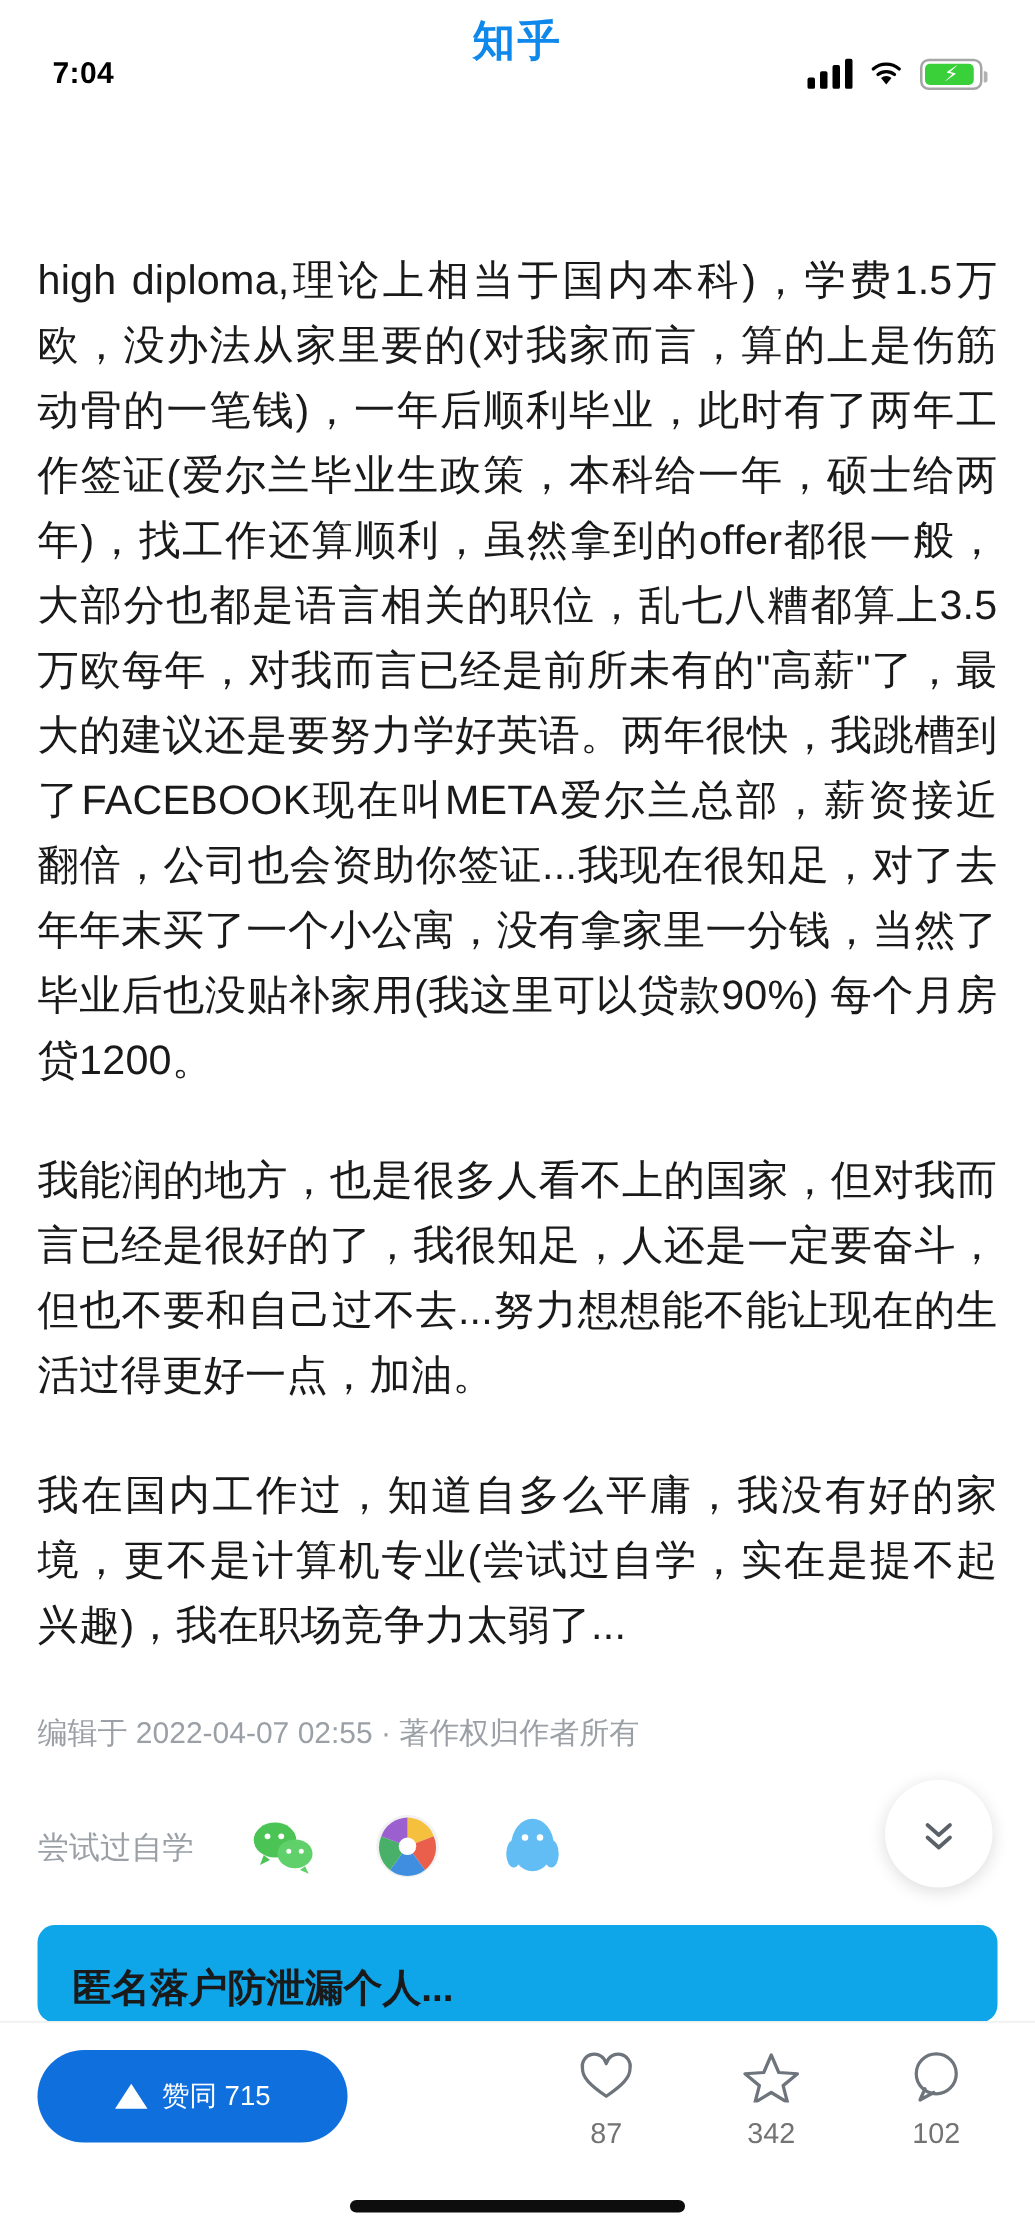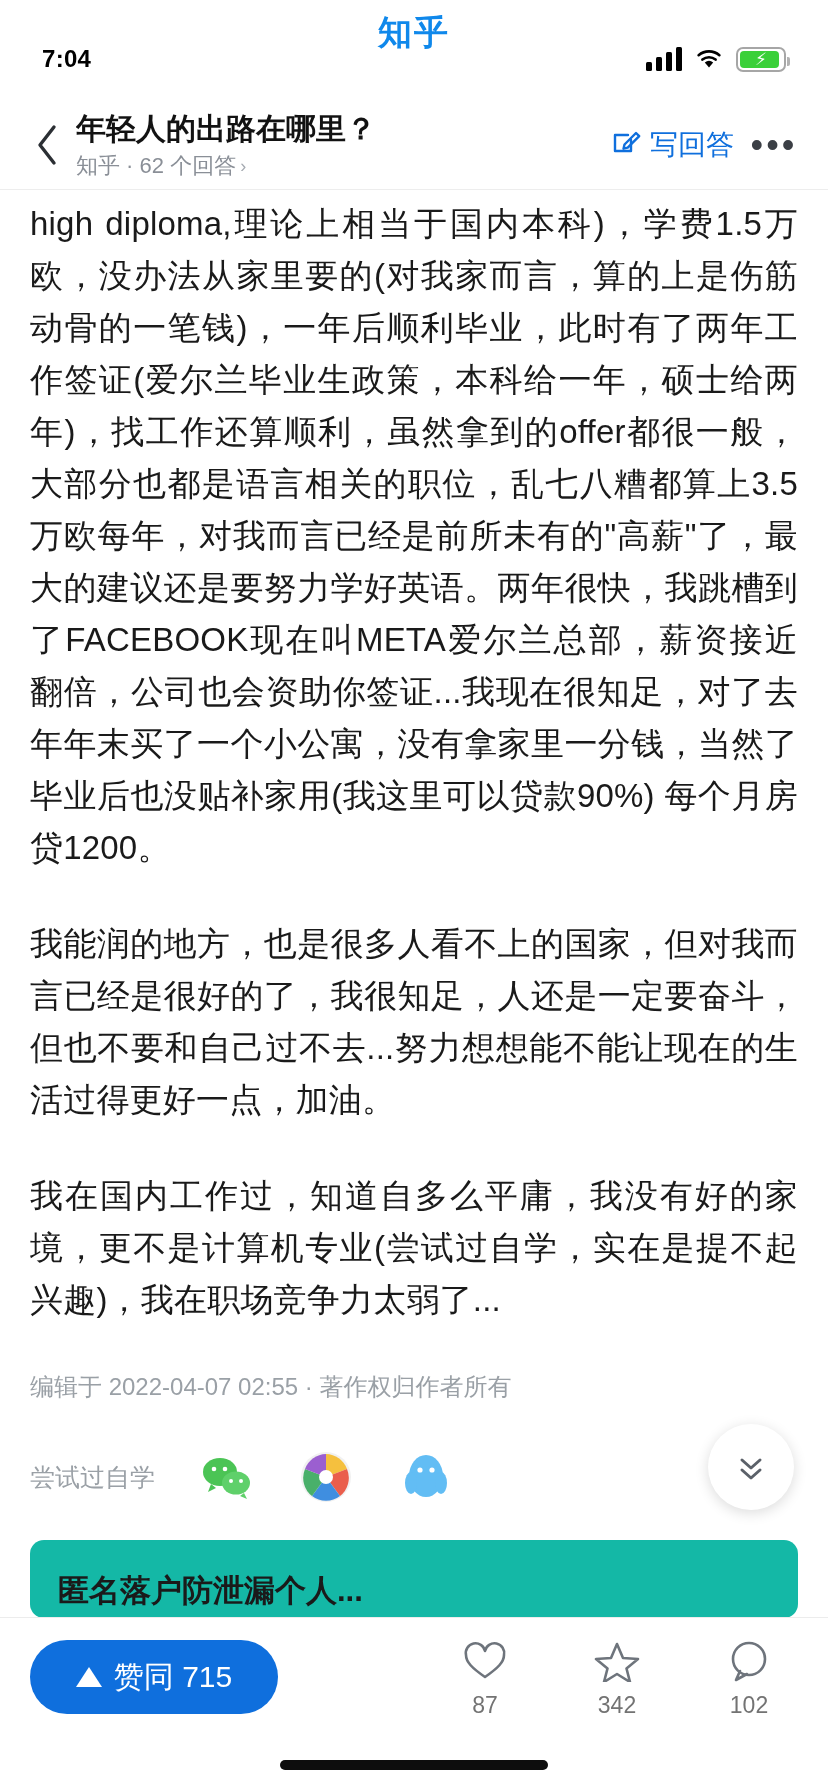--- a/index.html
+++ b/index.html
@@ -146,21 +146,21 @@
   }
   .share-row {
     margin-top: 44px;
     display: flex; align-items: center; gap: 42px;
     padding-bottom: 26px;
   }
   .share-label { color: #9aa0a6; font-size: 25px; }
   .share-icon { width: 58px; height: 58px; display: flex; align-items: center; justify-content: center; }
   .next-card {
     margin-top: 8px;
-    background: #14b8a6;
+    background: #0ea5e9;
     border-radius: 14px;
     padding: 30px 28px 10px 28px;
     color: #1a1a1a;
     font-size: 31px;
     font-weight: 600;
     height: 78px;
     overflow: hidden;
   }
 
   
@@ -186,21 +186,21 @@
     padding: 22px 30px 0 30px;
   }
   .vote-btn {
     background: #0f6fdd;
     color: #fff;
     height: 74px;
     min-width: 248px;
     border-radius: 37px;
     display: flex; align-items: center; justify-content: center;
     gap: 12px;
-    font-size: 30px;
+    font-size: 22px;
     font-weight: 500;
   }
   .vote-btn .tri {
     width: 0; height: 0;
     border-left: 13px solid transparent;
     border-right: 13px solid transparent;
     border-bottom: 20px solid #fff;
   }
   .bottom-actions {
     margin-left: auto;
@@ -243,44 +243,20 @@
           <path d="M8.4 12.6a10.6 10.6 0 0 1 13.2 0" stroke="#000" stroke-width="2.6" fill="none" stroke-linecap="round"></path>
         </svg>
       </span>
       <span class="battery">
         <span class="fill"></span>
         <span class="bolt">⚡</span>
       </span>
     </div>
   </div>
 
-  <div class="header">
-    <div class="back-btn">
-      <svg width="26" height="44" viewBox="0 0 26 44">
-        <path d="M20 4 L6 22 L20 40" stroke="#2b2f34" stroke-width="3.4" fill="none" stroke-linecap="round" stroke-linejoin="round"></path>
-      </svg>
-    </div>
-    <div class="head-texts">
-      <div class="head-title">年轻人的出路在哪里？</div>
-      <div class="head-sub">
-        <span>知乎 · 62 个回答</span>
-        <span class="chev">›</span>
-      </div>
-    </div>
-    <div class="write-answer">
-      <span>
-        <svg width="30" height="30" viewBox="0 0 30 30">
-          <path d="M4 9 h13 M4 9 v16 h16 v-11" stroke="#0f6fdd" stroke-width="2.4" fill="none" stroke-linecap="round" stroke-linejoin="round"></path>
-          <path d="M13.5 18.5 L25 7 l3.2 3.2 L16.7 21.7 l-4.2 1z" stroke="#0f6fdd" stroke-width="2.4" fill="none" stroke-linejoin="round"></path>
-        </svg>
-      </span>
-      <span>写回答</span>
-    </div>
-    <div class="more-btn">•••</div>
-  </div>
 
   <div class="content">
     <div class="answer-body">
       <p>high diploma,理论上相当于国内本科)，学费1.5万欧，没办法从家里要的(对我家而言，算的上是伤筋动骨的一笔钱)，一年后顺利毕业，此时有了两年工作签证(爱尔兰毕业生政策，本科给一年，硕士给两年)，找工作还算顺利，虽然拿到的offer都很一般，大部分也都是语言相关的职位，乱七八糟都算上3.5万欧每年，对我而言已经是前所未有的"高薪"了，最大的建议还是要努力学好英语。两年很快，我跳槽到了FACEBOOK现在叫META爱尔兰总部，薪资接近翻倍，公司也会资助你签证...我现在很知足，对了去年年末买了一个小公寓，没有拿家里一分钱，当然了毕业后也没贴补家用(我这里可以贷款90%) 每个月房贷1200。</p>
       <p>我能润的地方，也是很多人看不上的国家，但对我而言已经是很好的了，我很知足，人还是一定要奋斗，但也不要和自己过不去...努力想想能不能让现在的生活过得更好一点，加油。</p>
       <p>我在国内工作过，知道自多么平庸，我没有好的家境，更不是计算机专业(尝试过自学，实在是提不起兴趣)，我在职场竞争力太弱了...</p>
     </div>
     <div class="meta-line">编辑于 2022-04-07 02:55 · 著作权归作者所有</div>
 
     <div class="share-row">

